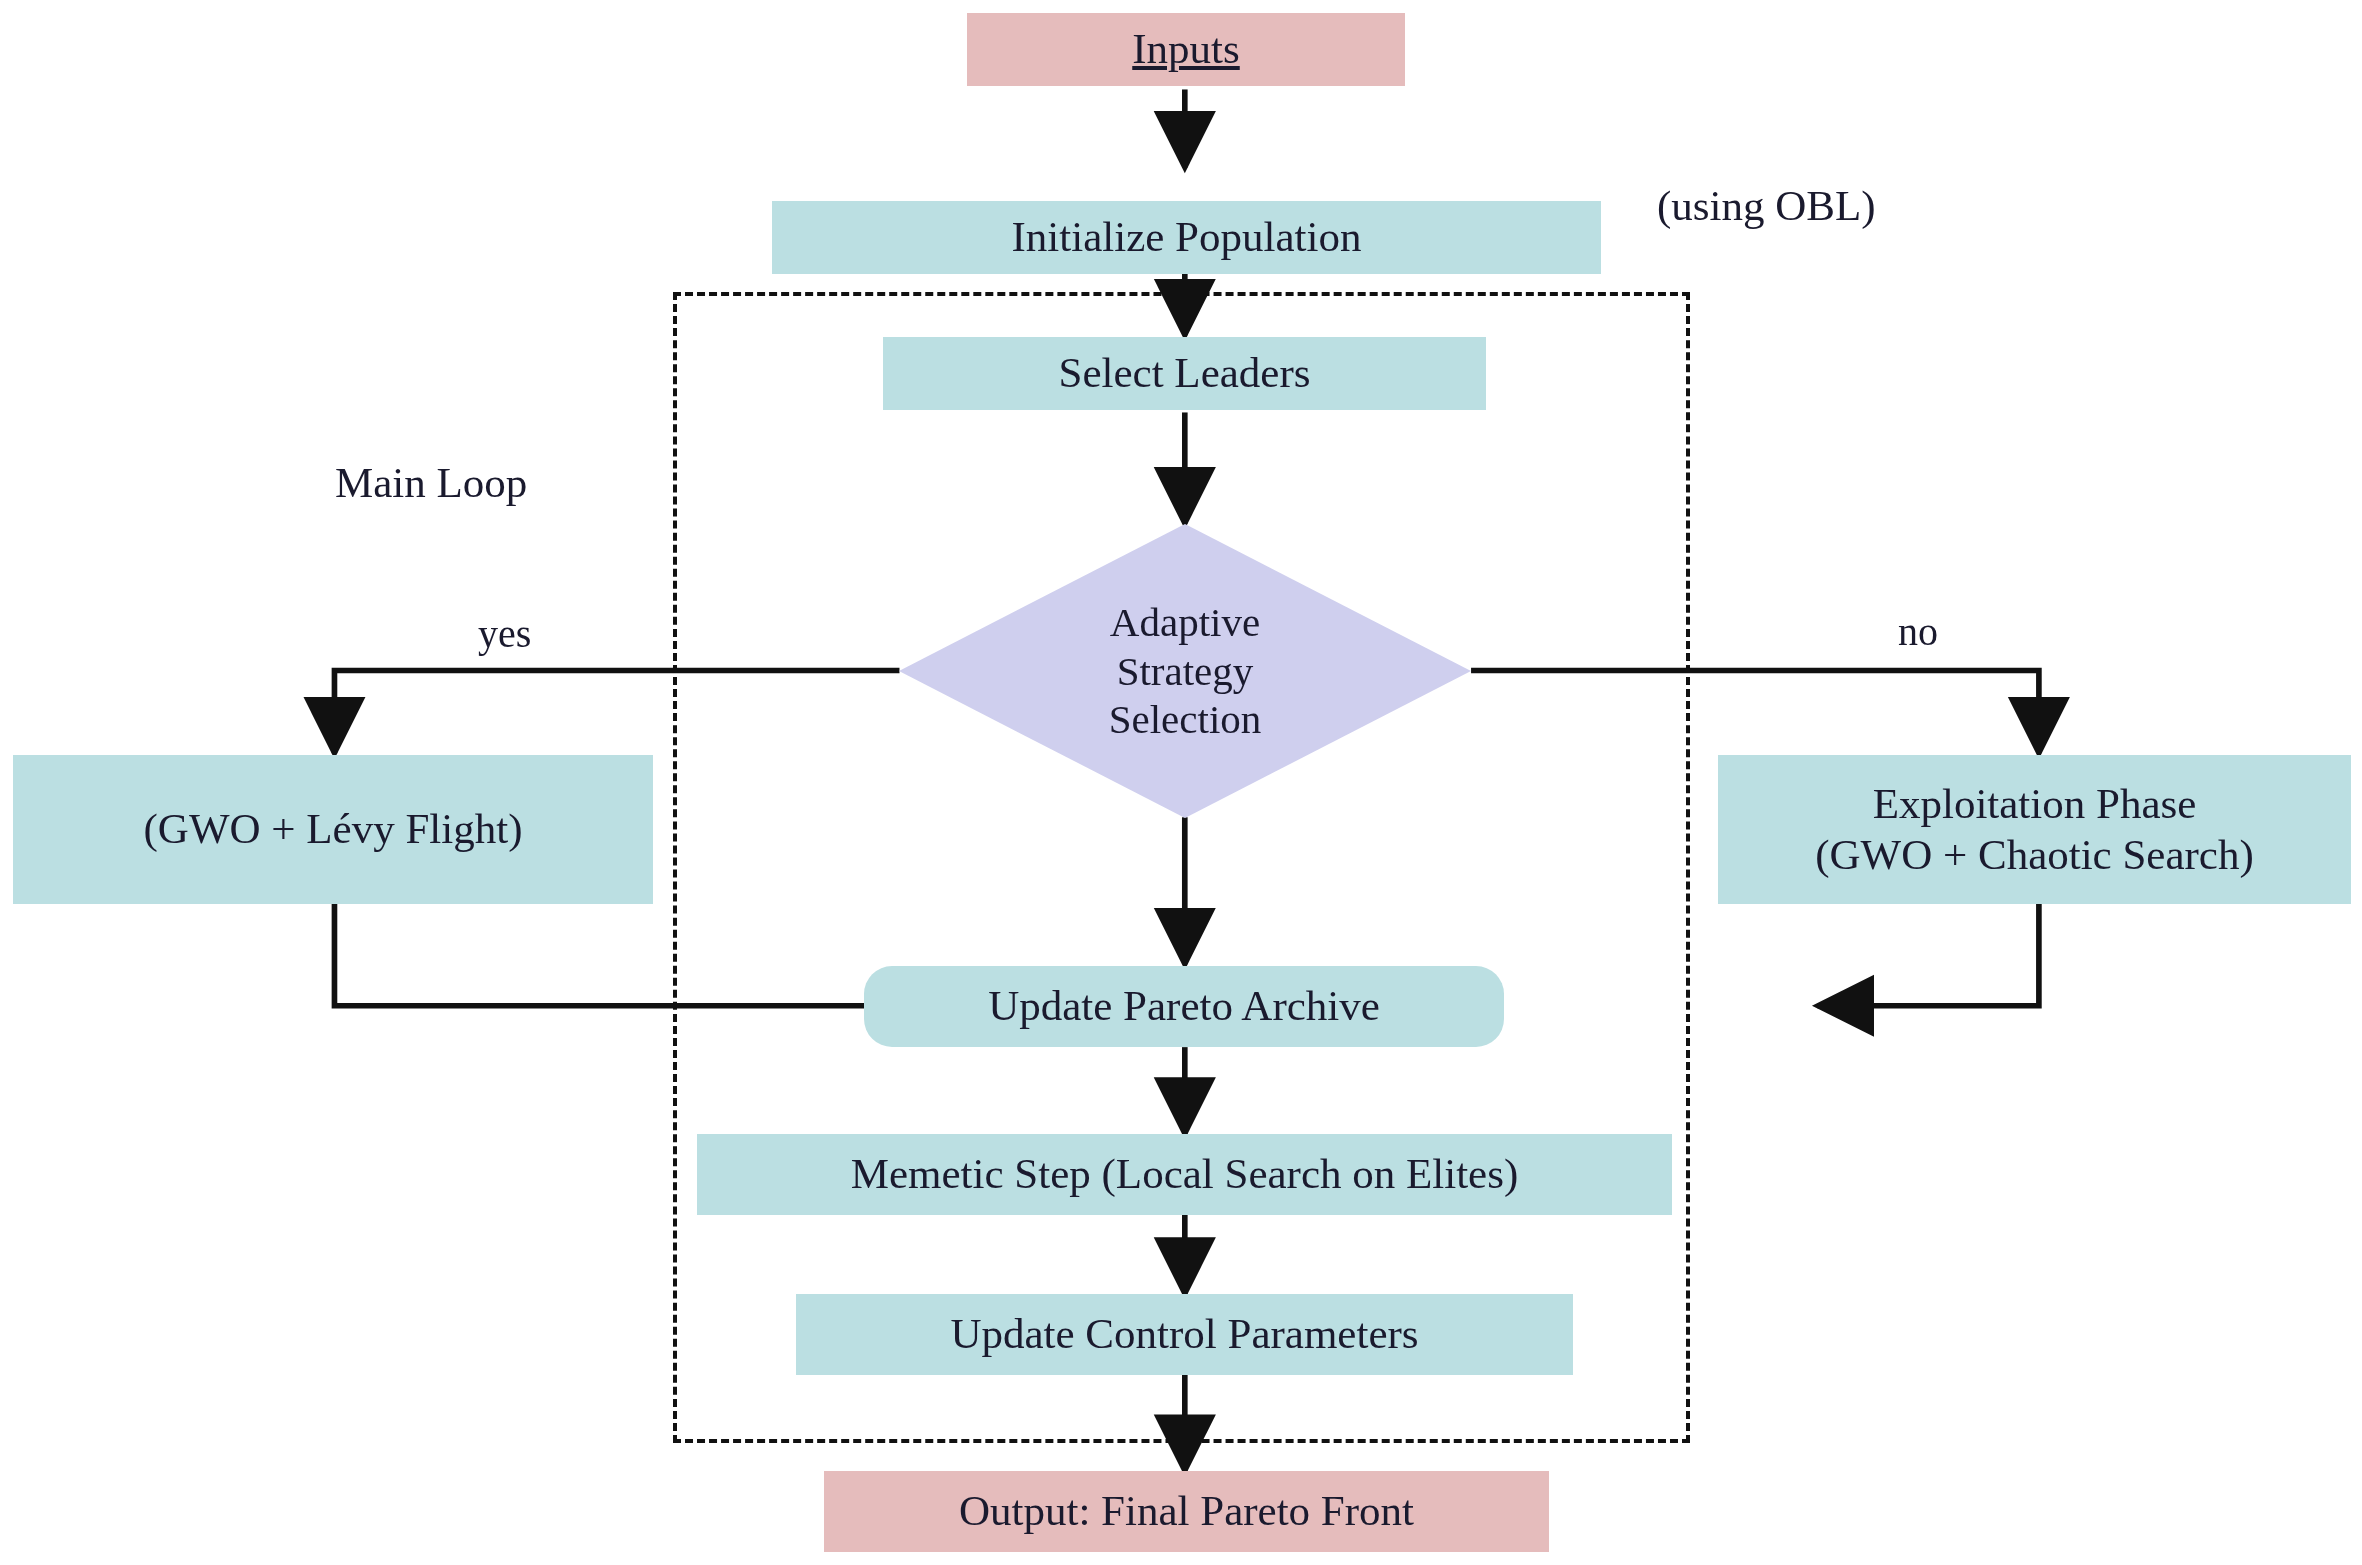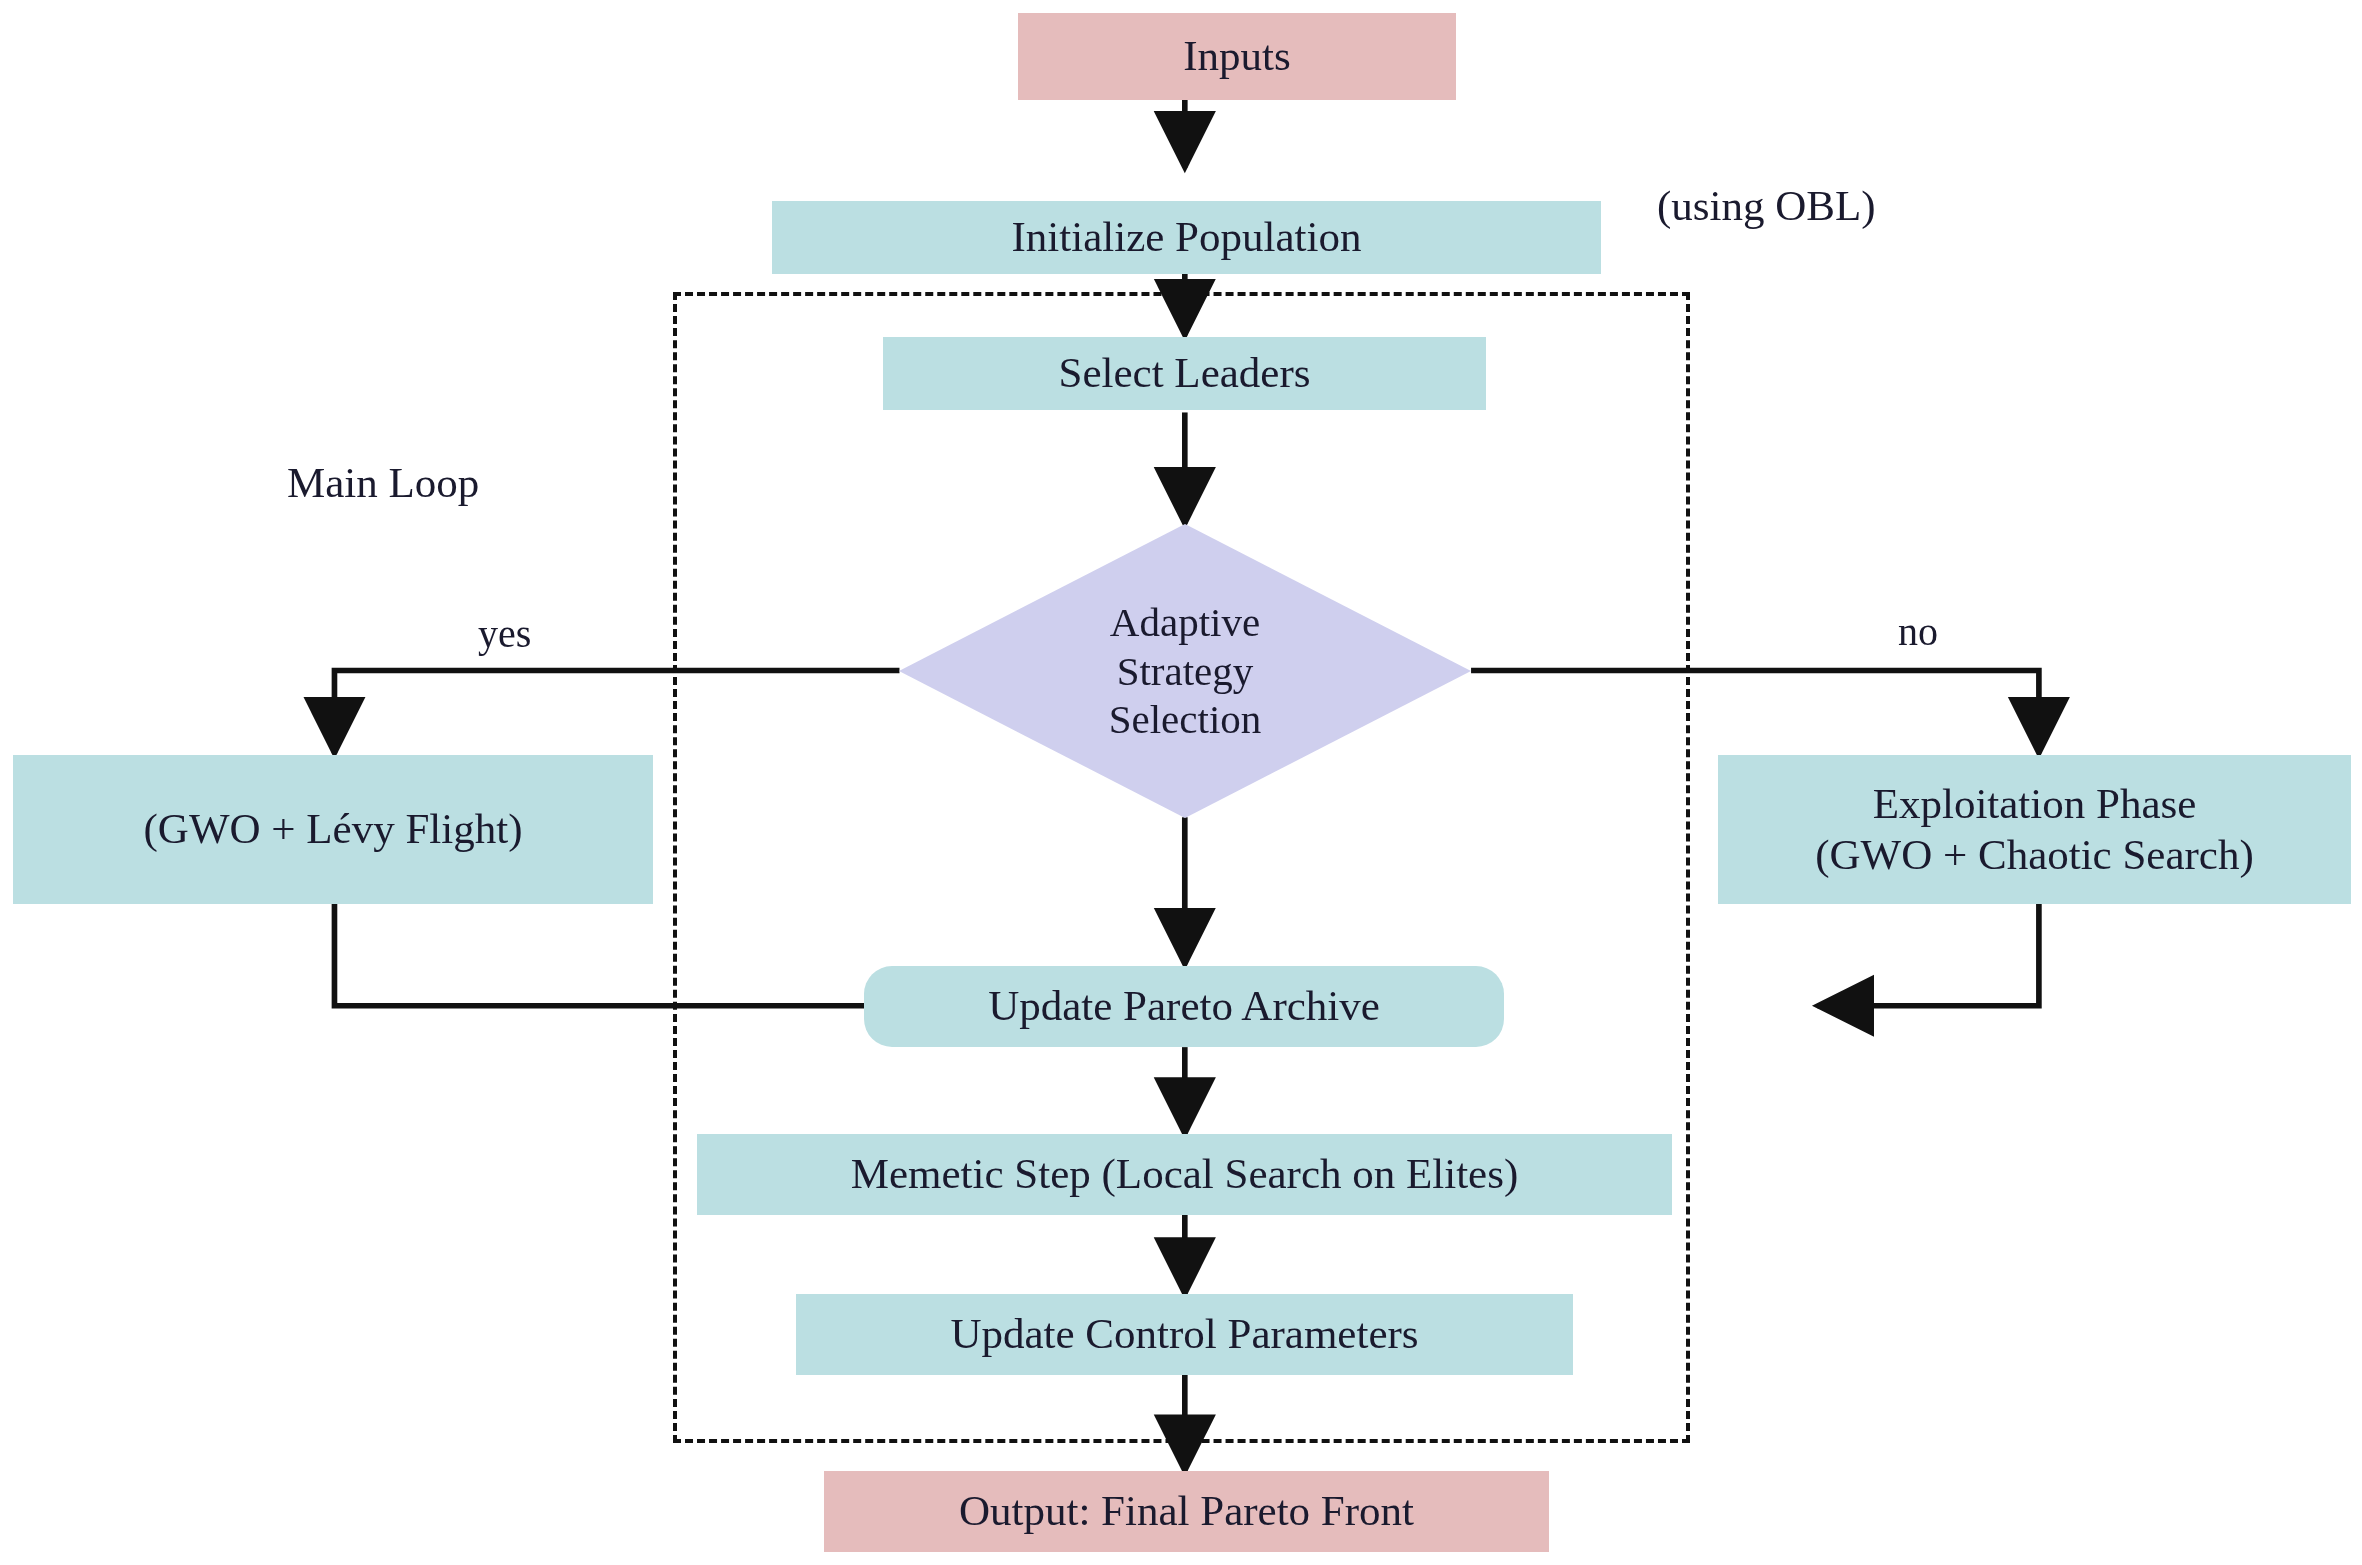--- a/index.html
+++ b/index.html
@@ -53,21 +53,21 @@
     position: relative;
     z-index: 1;
   }
   
   .label {
     position: absolute;
     color: #1a1a2e;
     white-space: nowrap;
   }
   .label-obl   { font-size: 43px; }
-  .label-loop  { font-size: 43px; }
+  .label-loop  { font-size: 43px; margin-left: 48px; }
   .label-edge  { font-size: 40px; }
 
   
   .loop-box {
     position: absolute;
     box-sizing: border-box;
     border: 4.7px dashed #111111;
     background: transparent;
     z-index: 0;
   }
@@ -114,21 +114,21 @@
       <polyline points="2165,960 2165,1068 1930,1068" marker-end="url(#arrow)"></polyline>
 
       <line x1="1258" y1="1112" x2="1258" y2="1204" marker-end="url(#arrow)"></line>
 
       <line x1="1258" y1="1288" x2="1258" y2="1374" marker-end="url(#arrow)"></line>
 
       <line x1="1258" y1="1458" x2="1258" y2="1562" marker-end="url(#arrow)"></line>
     </g>
   </svg>
 
-  <div class="node terminal" style="left:1018px; top:13px; width:438px; height:87px;">
+  <div class="node terminal" style="left:967px; top:13px; width:438px; height:73px;text-decoration:underline;">
     <span class="ln">Inputs</span>
   </div>
 
   <div class="node process" style="left:772px; top:169px; width:829px; height:73px;margin-top:32px;">
     <span class="ln">Initialize Population</span>
   </div>
 
   <div class="label label-obl" style="left:1657px; top:181px;">
     <span>(using OBL)</span>
   </div>

